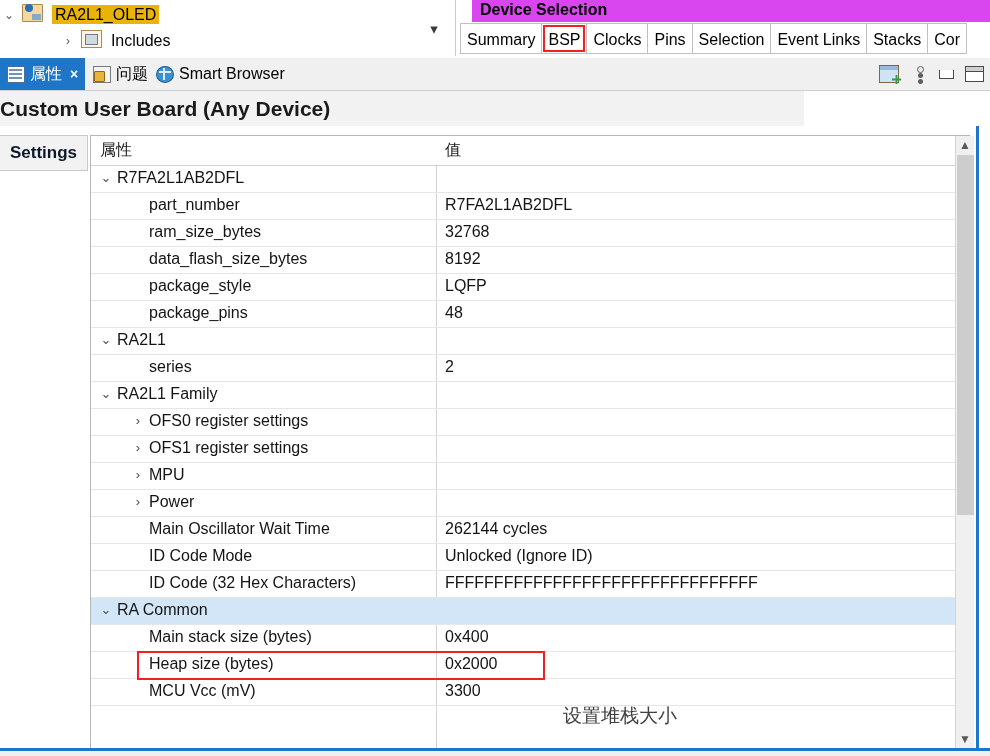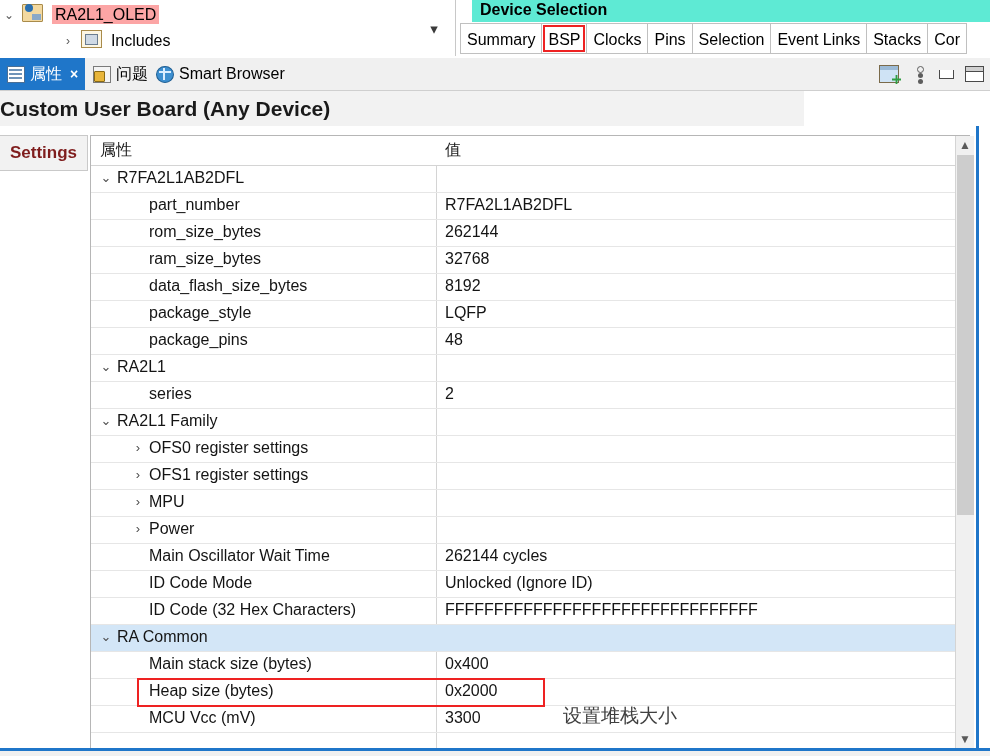--- a/index.html
+++ b/index.html
@@ -17,40 +17,40 @@
 
   .projtree{position:absolute;left:0;top:0;width:455px;height:56px;background:#fff;
             border-right:1px solid #c8c8c8;}
   .tree-row{position:relative;height:26px;line-height:26px;white-space:nowrap;font-size:16px;}
   .tree-row.r1{top:1px;}
   .tree-row.r2{top:1px;padding-left:41px;}
   .twisty{display:inline-block;width:18px;text-align:center;color:#5a5a5a;font-size:12px;
           vertical-align:middle;}
   .twisty.lvl2{margin-left:18px;}
   .ic{display:inline-block;width:19px;height:16px;vertical-align:-3px;position:relative;margin-right:4px;}
-  .sel-label{background:#fca5a5;padding:1px 3px;}
+  .sel-label{background:#eab308;padding:1px 3px;}
   .tree-lbl{vertical-align:middle;}
 
   
   .ic-proj{background:#f3d9a0;border:1px solid #a98b4a;border-radius:1px;}
   .ic-proj:before{content:"";position:absolute;left:2px;top:-1px;width:8px;height:8px;
     background:#2a6fb0;border-radius:50%;}
   .ic-proj:after{content:"";position:absolute;right:1px;bottom:1px;width:9px;height:6px;
     background:#8aa9c8;}
   
   .ic-inc{background:#fdf6e3;border:1px solid #a98b4a;}
   .ic-inc:before{content:"";position:absolute;left:3px;top:3px;width:11px;height:9px;
     background:#cfd9e4;border:1px solid #6b7d90;}
 
   .scrolldown{position:absolute;right:10px;top:18px;width:22px;height:22px;
      color:#3a3a3a;font-size:15px;text-align:center;line-height:22px;}
 
   
   .devsel{position:absolute;left:456px;top:0;width:534px;height:56px;background:#ffffff;}
-  .devsel-hdr{position:absolute;left:4px;top:0;width:530px;height:22px;background:#5eead4;}
+  .devsel-hdr{position:absolute;left:4px;top:0;width:530px;height:22px;background:#d946ef;}
   .devsel-hdr .bar{position:absolute;left:0;top:0;width:12px;height:22px;background:#ffffff;}
   .devsel-hdr .t{position:absolute;left:20px;top:1px;font-weight:bold;font-size:16px;color:#000;}
   .tabstrip{position:absolute;left:4px;top:23px;height:31px;display:flex;align-items:stretch;}
   .tab{border:1px solid #c0c0c0;border-left:none;background:#fff;
        padding:2px 6px 0 6px;font-size:16px;line-height:27px;white-space:nowrap;color:#000;text-align:center;}
   .tab:first-child{border-left:1px solid #c0c0c0;}
   .tab.hl{position:relative;}
   .tab.hl .redbox{position:absolute;left:1px;top:1px;right:1px;bottom:1px;
       border:2px solid #ee2222;pointer-events:none;}
 
@@ -89,21 +89,21 @@
 
   
   .boardtitle{position:absolute;left:0;top:91px;width:804px;height:35px;background:#f2f2f2;
      display:flex;align-items:center;padding-left:0;box-sizing:border-box;
      font-size:21px;font-weight:bold;color:#1a1a1a;}
 
   
   .leftcol{position:absolute;left:0;top:126px;width:90px;height:630px;background:#ffffff;}
   .settings-tab{position:absolute;left:0;top:9px;width:88px;height:36px;background:#f2f2f2;
      border-top:1px solid #c9c9c9;border-right:1px solid #c9c9c9;border-bottom:1px solid #c9c9c9;
-     color:#7f1d1d;font-weight:bold;font-size:17px;display:flex;align-items:center;
+     color:#0f172a;font-weight:bold;font-size:17px;display:flex;align-items:center;
      justify-content:center;box-sizing:border-box;}
 
   
   .proptable{position:absolute;left:90px;top:135px;width:880px;height:613px;background:#ffffff;
      border-left:1px solid #b6b6b6;border-top:1px solid #b6b6b6;box-sizing:border-box;
      overflow:hidden;}
   .hdr-row{position:relative;height:29px;border-bottom:1px solid #d4d4d4;background:#fff;}
   .hdr-name{position:absolute;left:9px;top:4px;font-size:16px;color:#1a1a1a;}
   .hdr-val{position:absolute;left:354px;top:4px;font-size:16px;color:#1a1a1a;}
   .col-div{position:absolute;left:345px;top:0;width:1px;height:613px;background:#d4d4d4;}
@@ -218,24 +218,20 @@
     <div class="prow lvl0">
       <span class="arrow">⌄</span>
       <span class="pname">R7FA2L1AB2DFL</span>
       <span class="pval"></span>
     </div>
     <div class="prow lvl1">
       <span class="pname">part_number</span>
       <span class="pval">R7FA2L1AB2DFL</span>
     </div>
     <div class="prow lvl1">
-      <span class="pname">rom_size_bytes</span>
-      <span class="pval">262144</span>
-    </div>
-    <div class="prow lvl1">
       <span class="pname">ram_size_bytes</span>
       <span class="pval">32768</span>
     </div>
     <div class="prow lvl1">
       <span class="pname">data_flash_size_bytes</span>
       <span class="pval">8192</span>
     </div>
     <div class="prow lvl1">
       <span class="pname">package_style</span>
       <span class="pval">LQFP</span>

